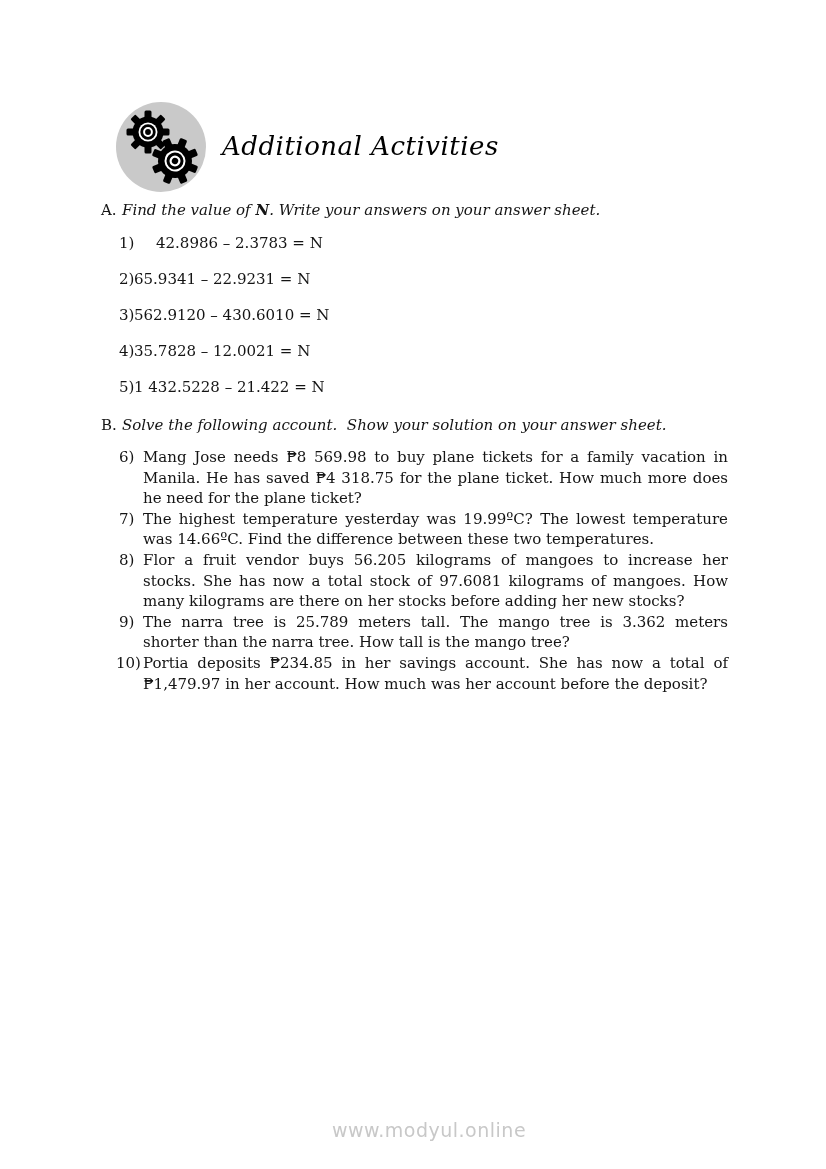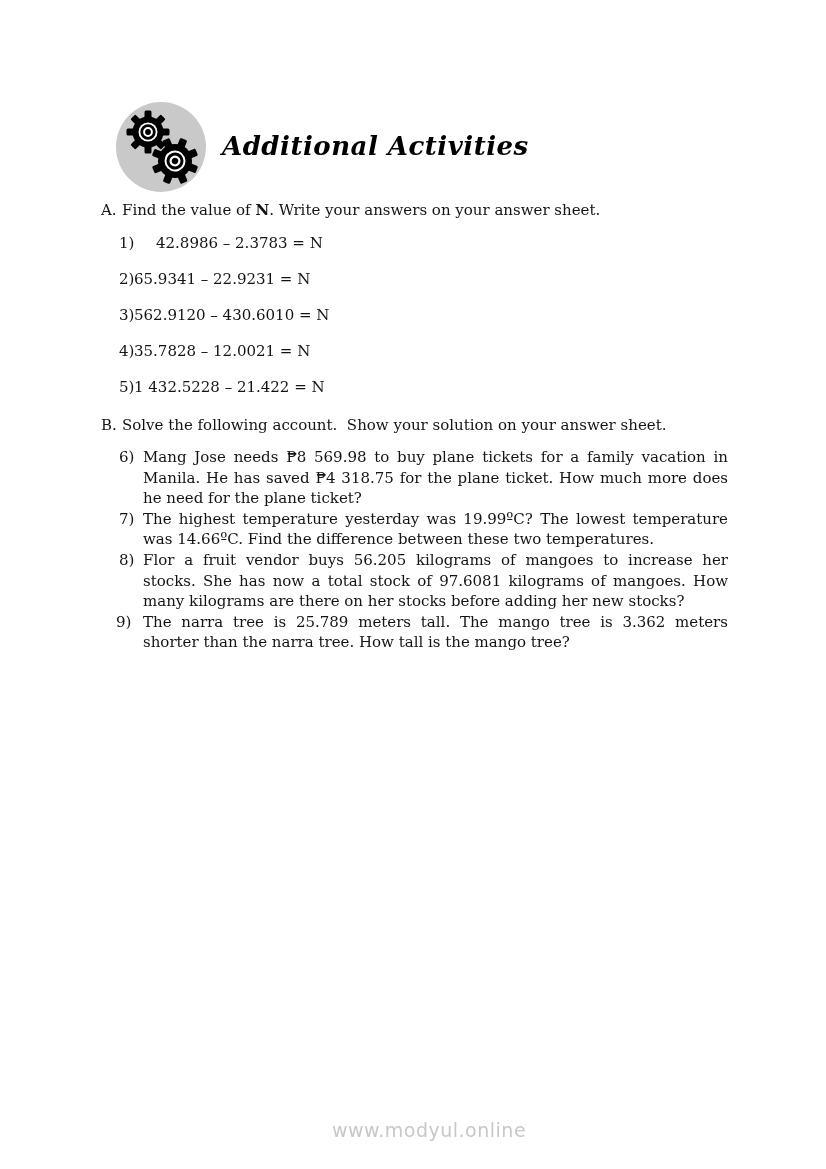--- a/index.html
+++ b/index.html
@@ -22,40 +22,40 @@
     position: absolute;
     left: 115px;
     top: 101px;
   }
   .title {
     position: absolute;
     left: 222px;
     top: 131px;
     margin: 0;
     font-size: 26px;
-    font-weight: bold;
+    font-weight: normal;
     font-style: italic;
     letter-spacing: 0.5px;
     color: #000000;
     font-family: "DejaVu Serif", "Liberation Serif", serif;
   }
 
   
   .sec-head {
     position: absolute;
     left: 101px;
     width: 660px;
     display: flex;
     font-size: 15px;
     line-height: 18px;
   }
   .sec-a-head { top: 201px; }
   .sec-b-head { top: 416px; }
   .sec-label { flex: none; width: 21px; }
-  .sec-text { flex: 1; white-space: pre-wrap; }
+  .sec-text { flex: 1; white-space: pre-wrap; font-style: italic; }
   .sec-text b { font-weight: bold; }
 
   
   .list-a {
     position: absolute;
     left: 119px;
     top: 235px;
     width: 500px;
     font-size: 15px;
   }
@@ -194,17 +194,21 @@
       <span class="text">The highest temperature yesterday was 19.99ºC? The lowest temperature was 14.66ºC.  Find the difference between these two temperatures.</span>
     </div>
     <div class="item">
       <span class="num">8)</span>
       <span class="text">Flor a fruit vendor buys 56.205 kilograms of mangoes to increase her stocks. She has now a total stock of 97.6081 kilograms of mangoes. How many kilograms are there on her stocks before adding her new stocks?</span>
     </div>
     <div class="item">
       <span class="num">9)</span>
       <span class="text">The narra tree is 25.789 meters tall. The mango tree is 3.362 meters shorter than the narra tree. How tall is the mango tree?</span>
     </div>
+    <div class="item">
+      <span class="num">10)</span>
+      <span class="text">Portia deposits ₱234.85 in her savings account. She has now a total of ₱1,479.97 in her account. How much was her account before the deposit?</span>
+    </div>
   </div>
 
   <div class="watermark">www.modyul.online</div>
 
 </div>
 
 </body></html>

